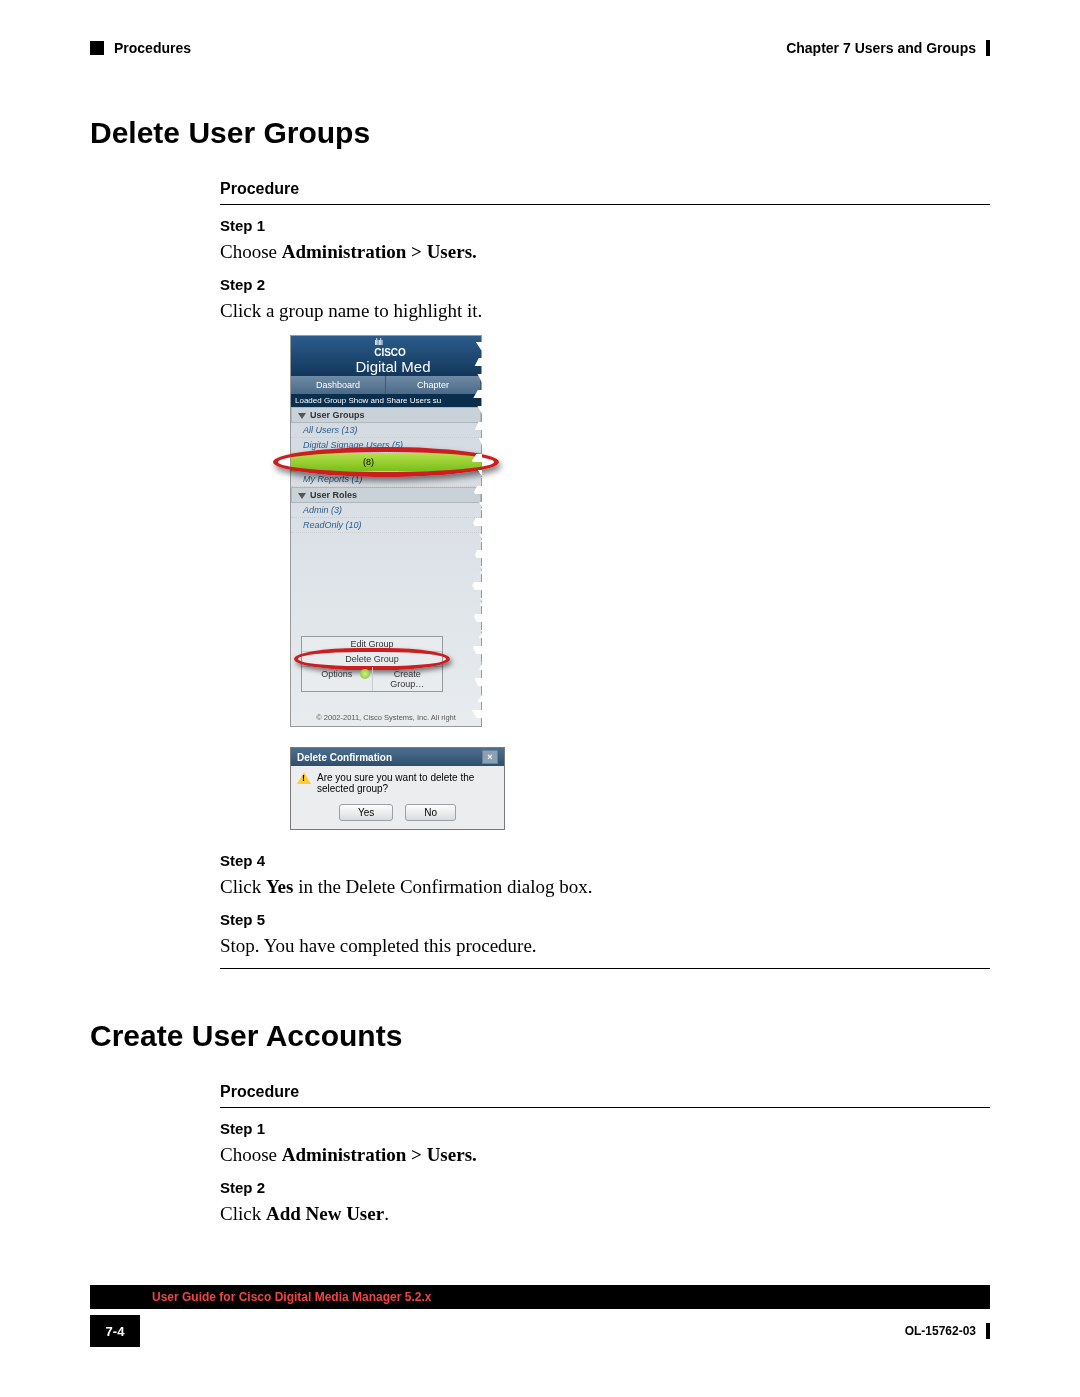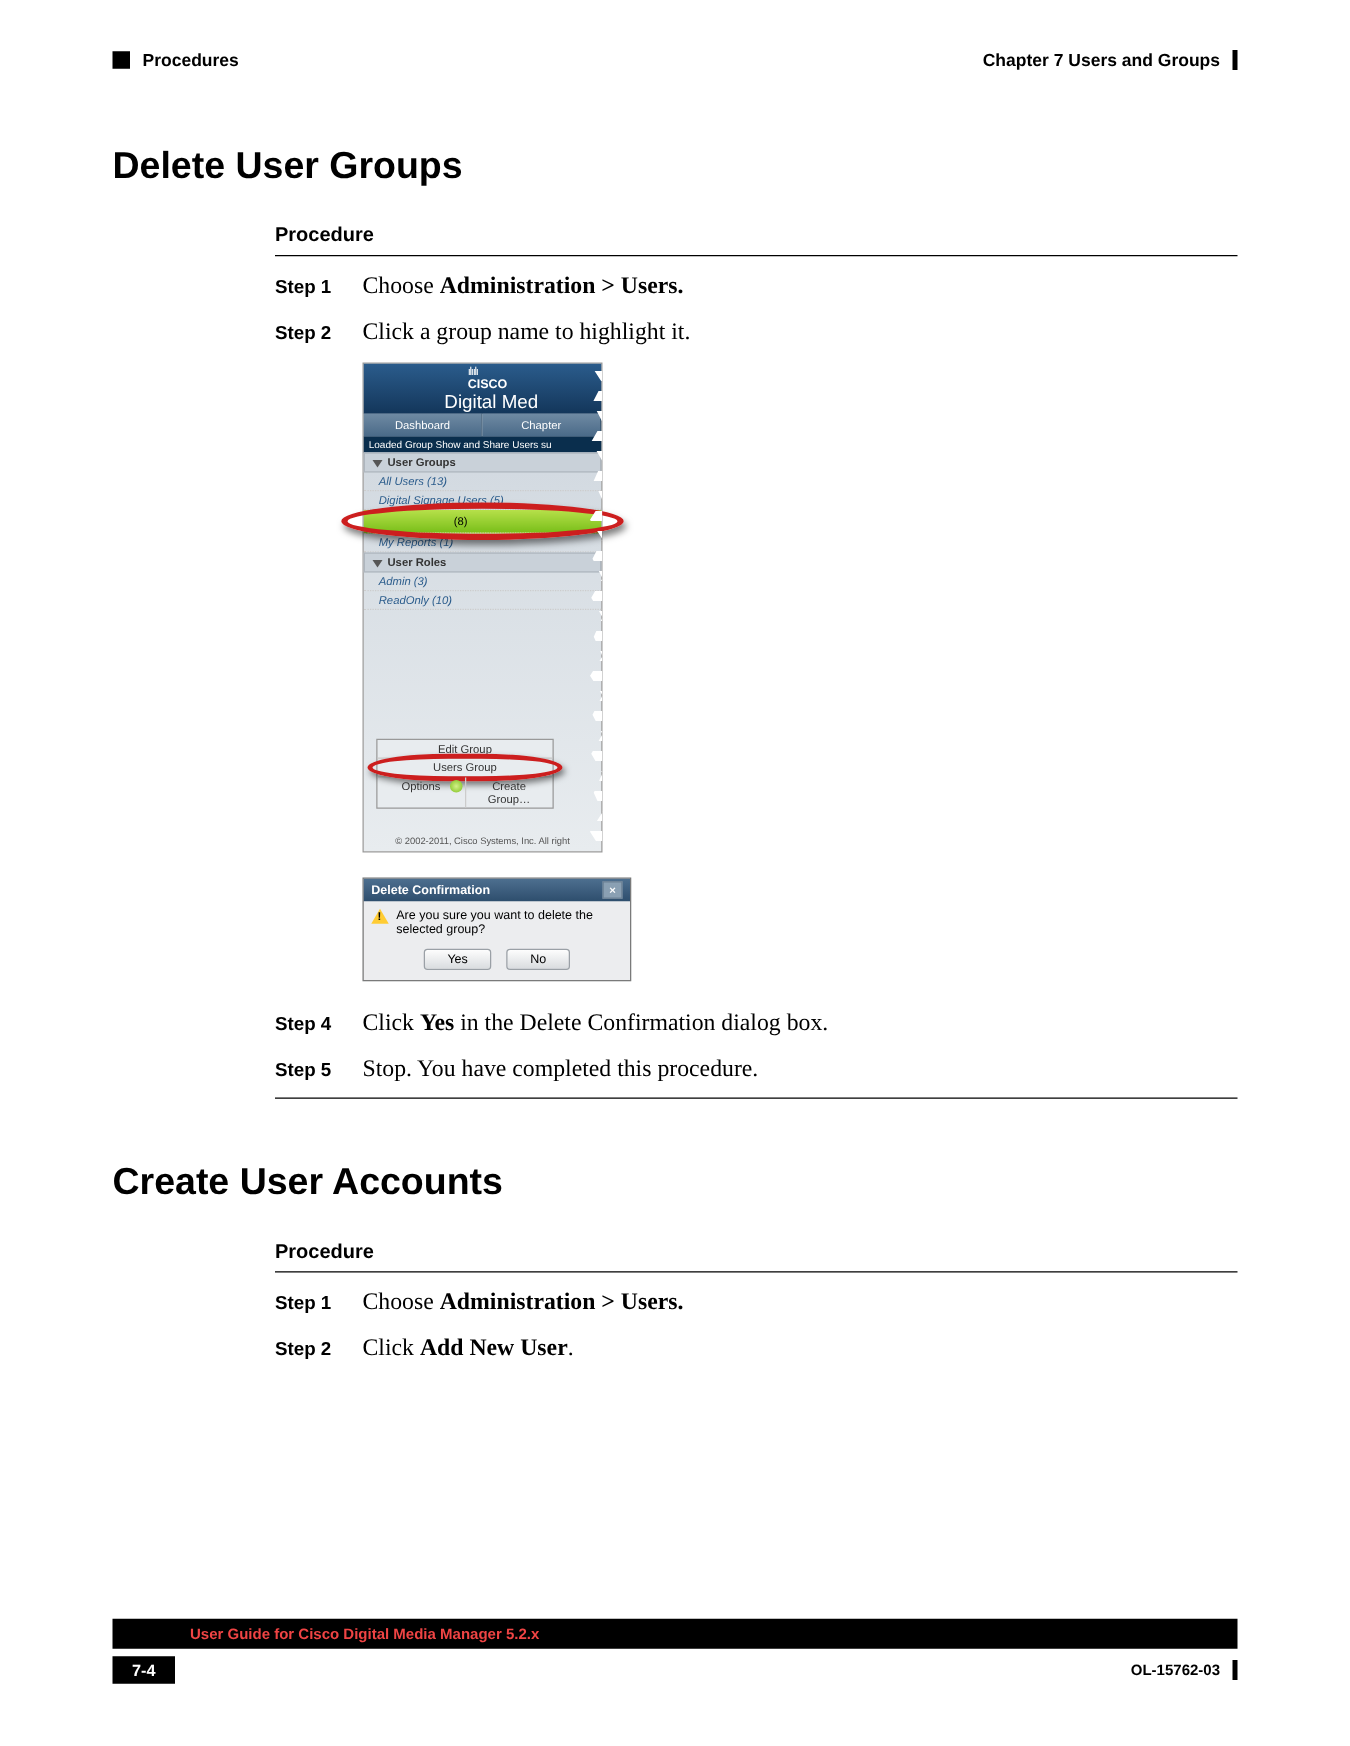--- a/index.html
+++ b/index.html
@@ -69,20 +69,21 @@
   }
   .steps {
     margin-left: 130px;
   }
   .step-row {
     display: flex;
     align-items: baseline;
     margin-bottom: 8px;
     font-size: 18px;
     line-height: 1.5;
+    flex-direction: column;
   }
   .step-label {
     font-family: Arial, Helvetica, sans-serif;
     font-weight: bold;
     font-size: 15px;
     width: 70px;
     flex-shrink: 0;
   }
   .step-text {
     font-family: "Times New Roman", Times, serif;
@@ -230,21 +231,21 @@
     display:flex;
     justify-content:space-between;
     align-items:center;
     margin-top:6px;
     font-family: Arial, Helvetica, sans-serif;
     font-weight:bold;
     font-size:13px;
   }
   .page-num-box {
     width:50px;
-    height:22px;
+    height:32px;
     background:#000;
     color:#fff;
     display:flex;
     align-items:center;
     justify-content:center;
     font-size:13px;
   }
   .doc-num { display:flex; align-items:center; font-size:12px;}
   .doc-num .bar { width:4px; height:16px; background:#000; margin-left:10px;}
 </style>
@@ -306,21 +307,21 @@
       </div>
       <div class="ss1-item">My Reports (1)</div>
       <div class="ss1-sec-head">
         <span class="triangle"></span><span>User Roles</span>
       </div>
       <div class="ss1-item">Admin (3)</div>
       <div class="ss1-item">ReadOnly (10)</div>
 
       <div class="ss1-footer-menu">
         <div class="fm-item">Edit Group</div>
-        <div class="fm-item red-oval">Users Group</div>
+        <div class="fm-item red-oval">Delete Group</div>
         <div class="fm-row">
           <div class="fm-item">
             <span>Options</span>
           </div>
           <div class="fm-item">Create Group…</div>
         </div>
       </div>
       <div class="ss1-copyright">© 2002-2011, Cisco Systems, Inc. All right</div>
     </div>
   </div>

